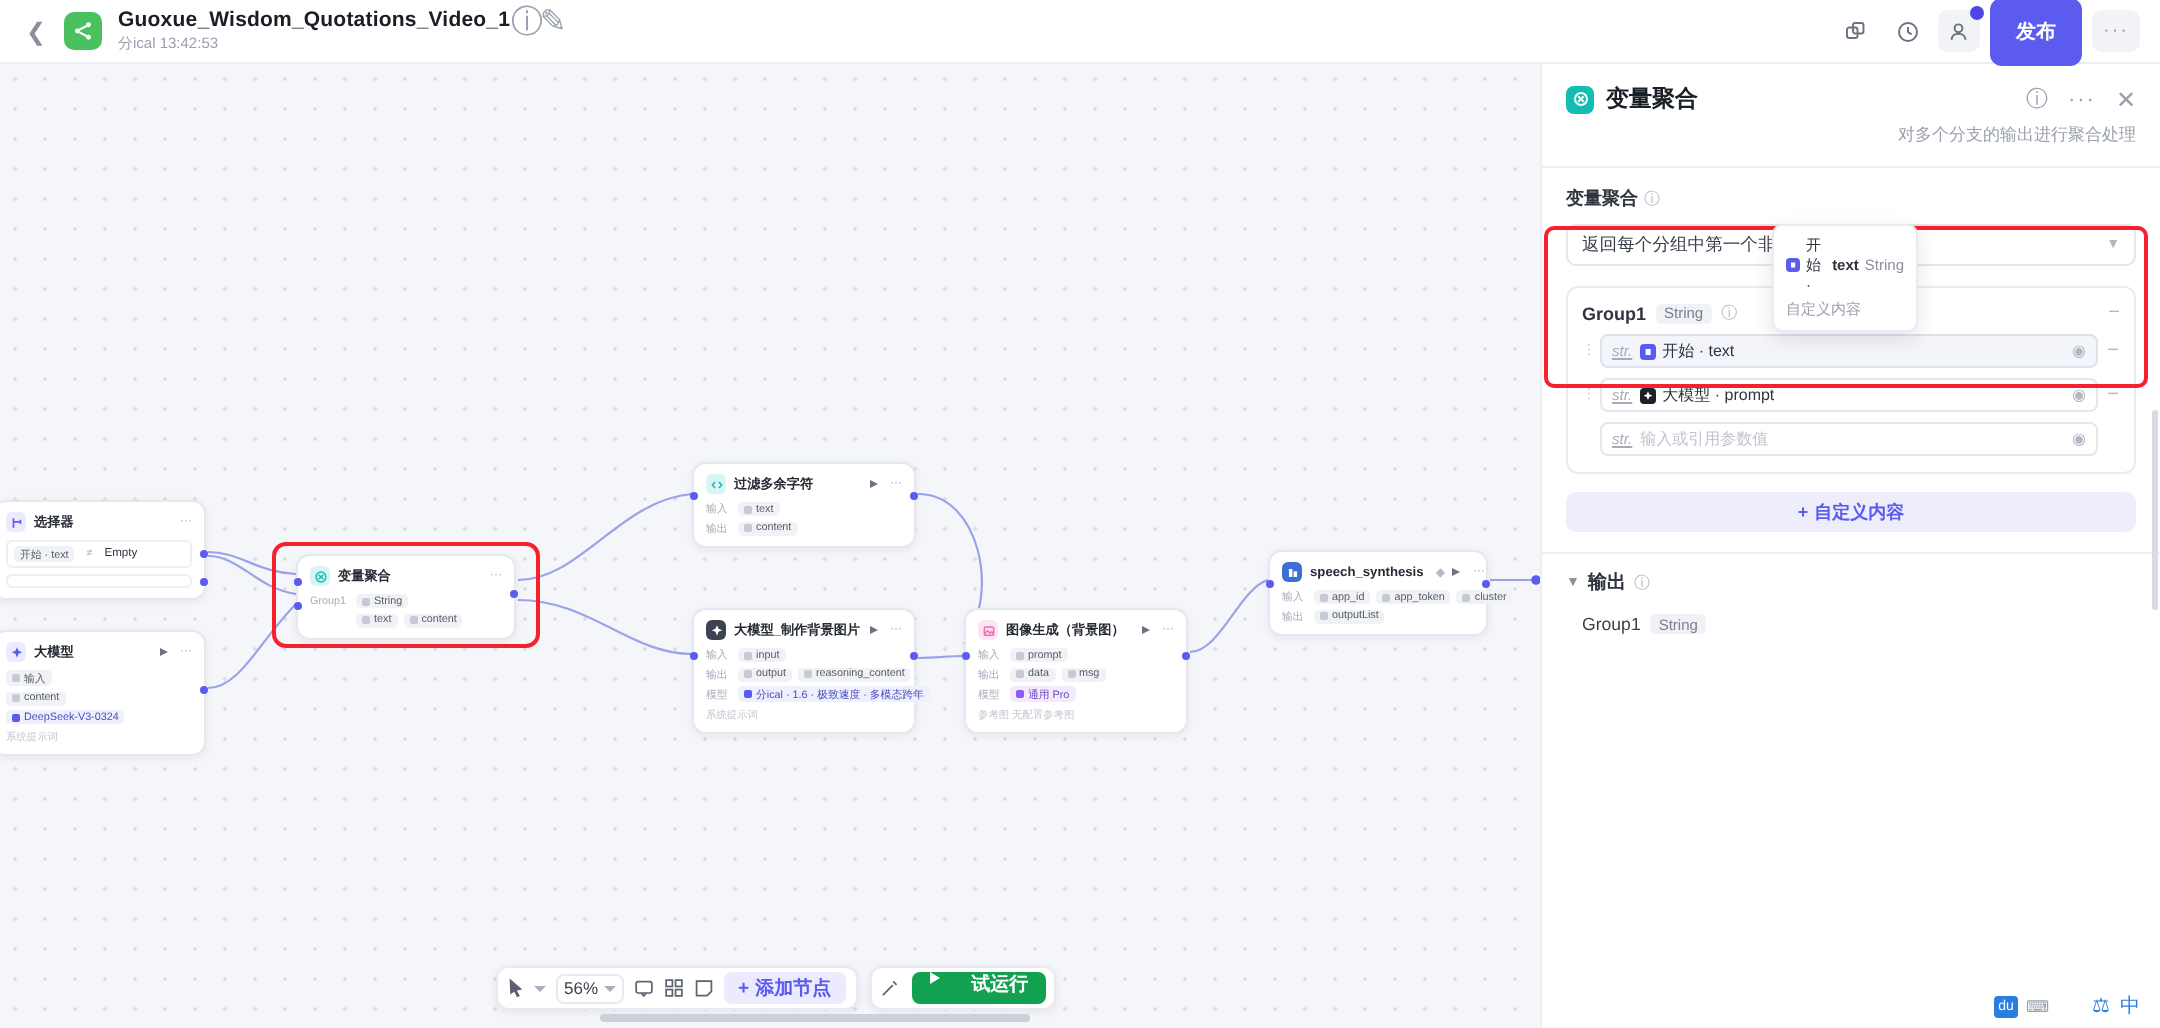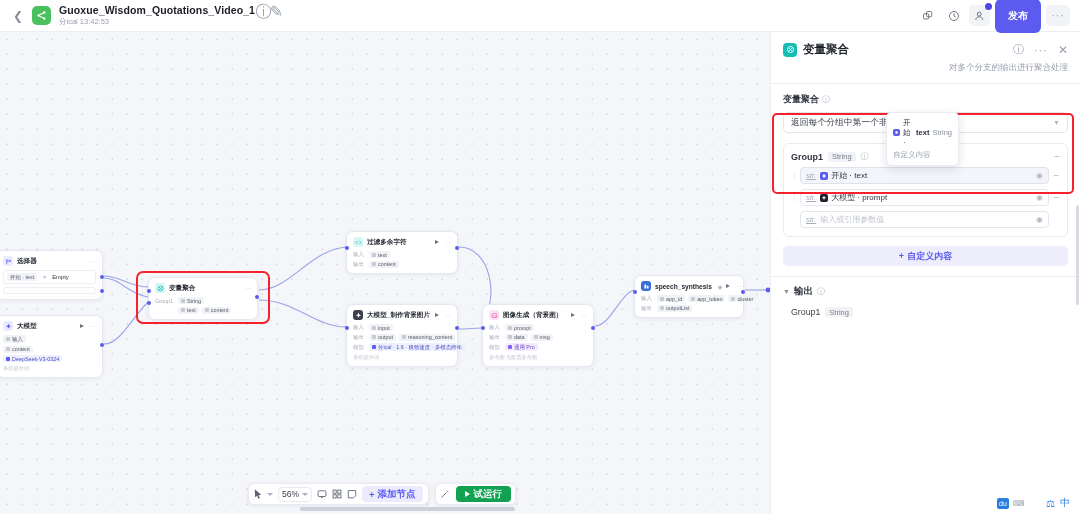--- a/index.html
+++ b/index.html
@@ -109,21 +109,21 @@
   .zoom-val { font-size: 8.5px; color: #3c4150; }
   .caret { width: 0; height: 0; border-left: 3px solid transparent; border-right: 3px solid transparent; border-top: 3.5px solid #aab0bd; }
   .add-node {
     background: #ebebfd; color: #5b5bf0; font-size: 9.5px; font-weight: bold;
     height: 16px; border-radius: 4px; padding: 0 7px; display: flex;
     align-items: center; gap: 3px; cursor: pointer;
   }
   .run-btn {
     background: #12a150; color: #fff; font-size: 9.5px; font-weight: bold;
     height: 16px; border-radius: 4px; padding: 0 9px; display: flex;
-    align-items: center; gap: 4px; cursor: pointer;
+    align-items: flex-start; gap: 16px; cursor: pointer;
   }
   .run-tri { width: 0; height: 0; border-left: 5px solid #fff; border-top: 3px solid transparent; border-bottom: 3px solid transparent; }
   .hscroll {
     position: absolute; left: 300px; top: 507px; width: 215px; height: 4px;
     background: #ccd0da; border-radius: 2px; z-index: 20; cursor: pointer;
   }
 
   
   .panel {
     position: absolute; left: 770px; top: 32px; width: 310px; height: 482px;

